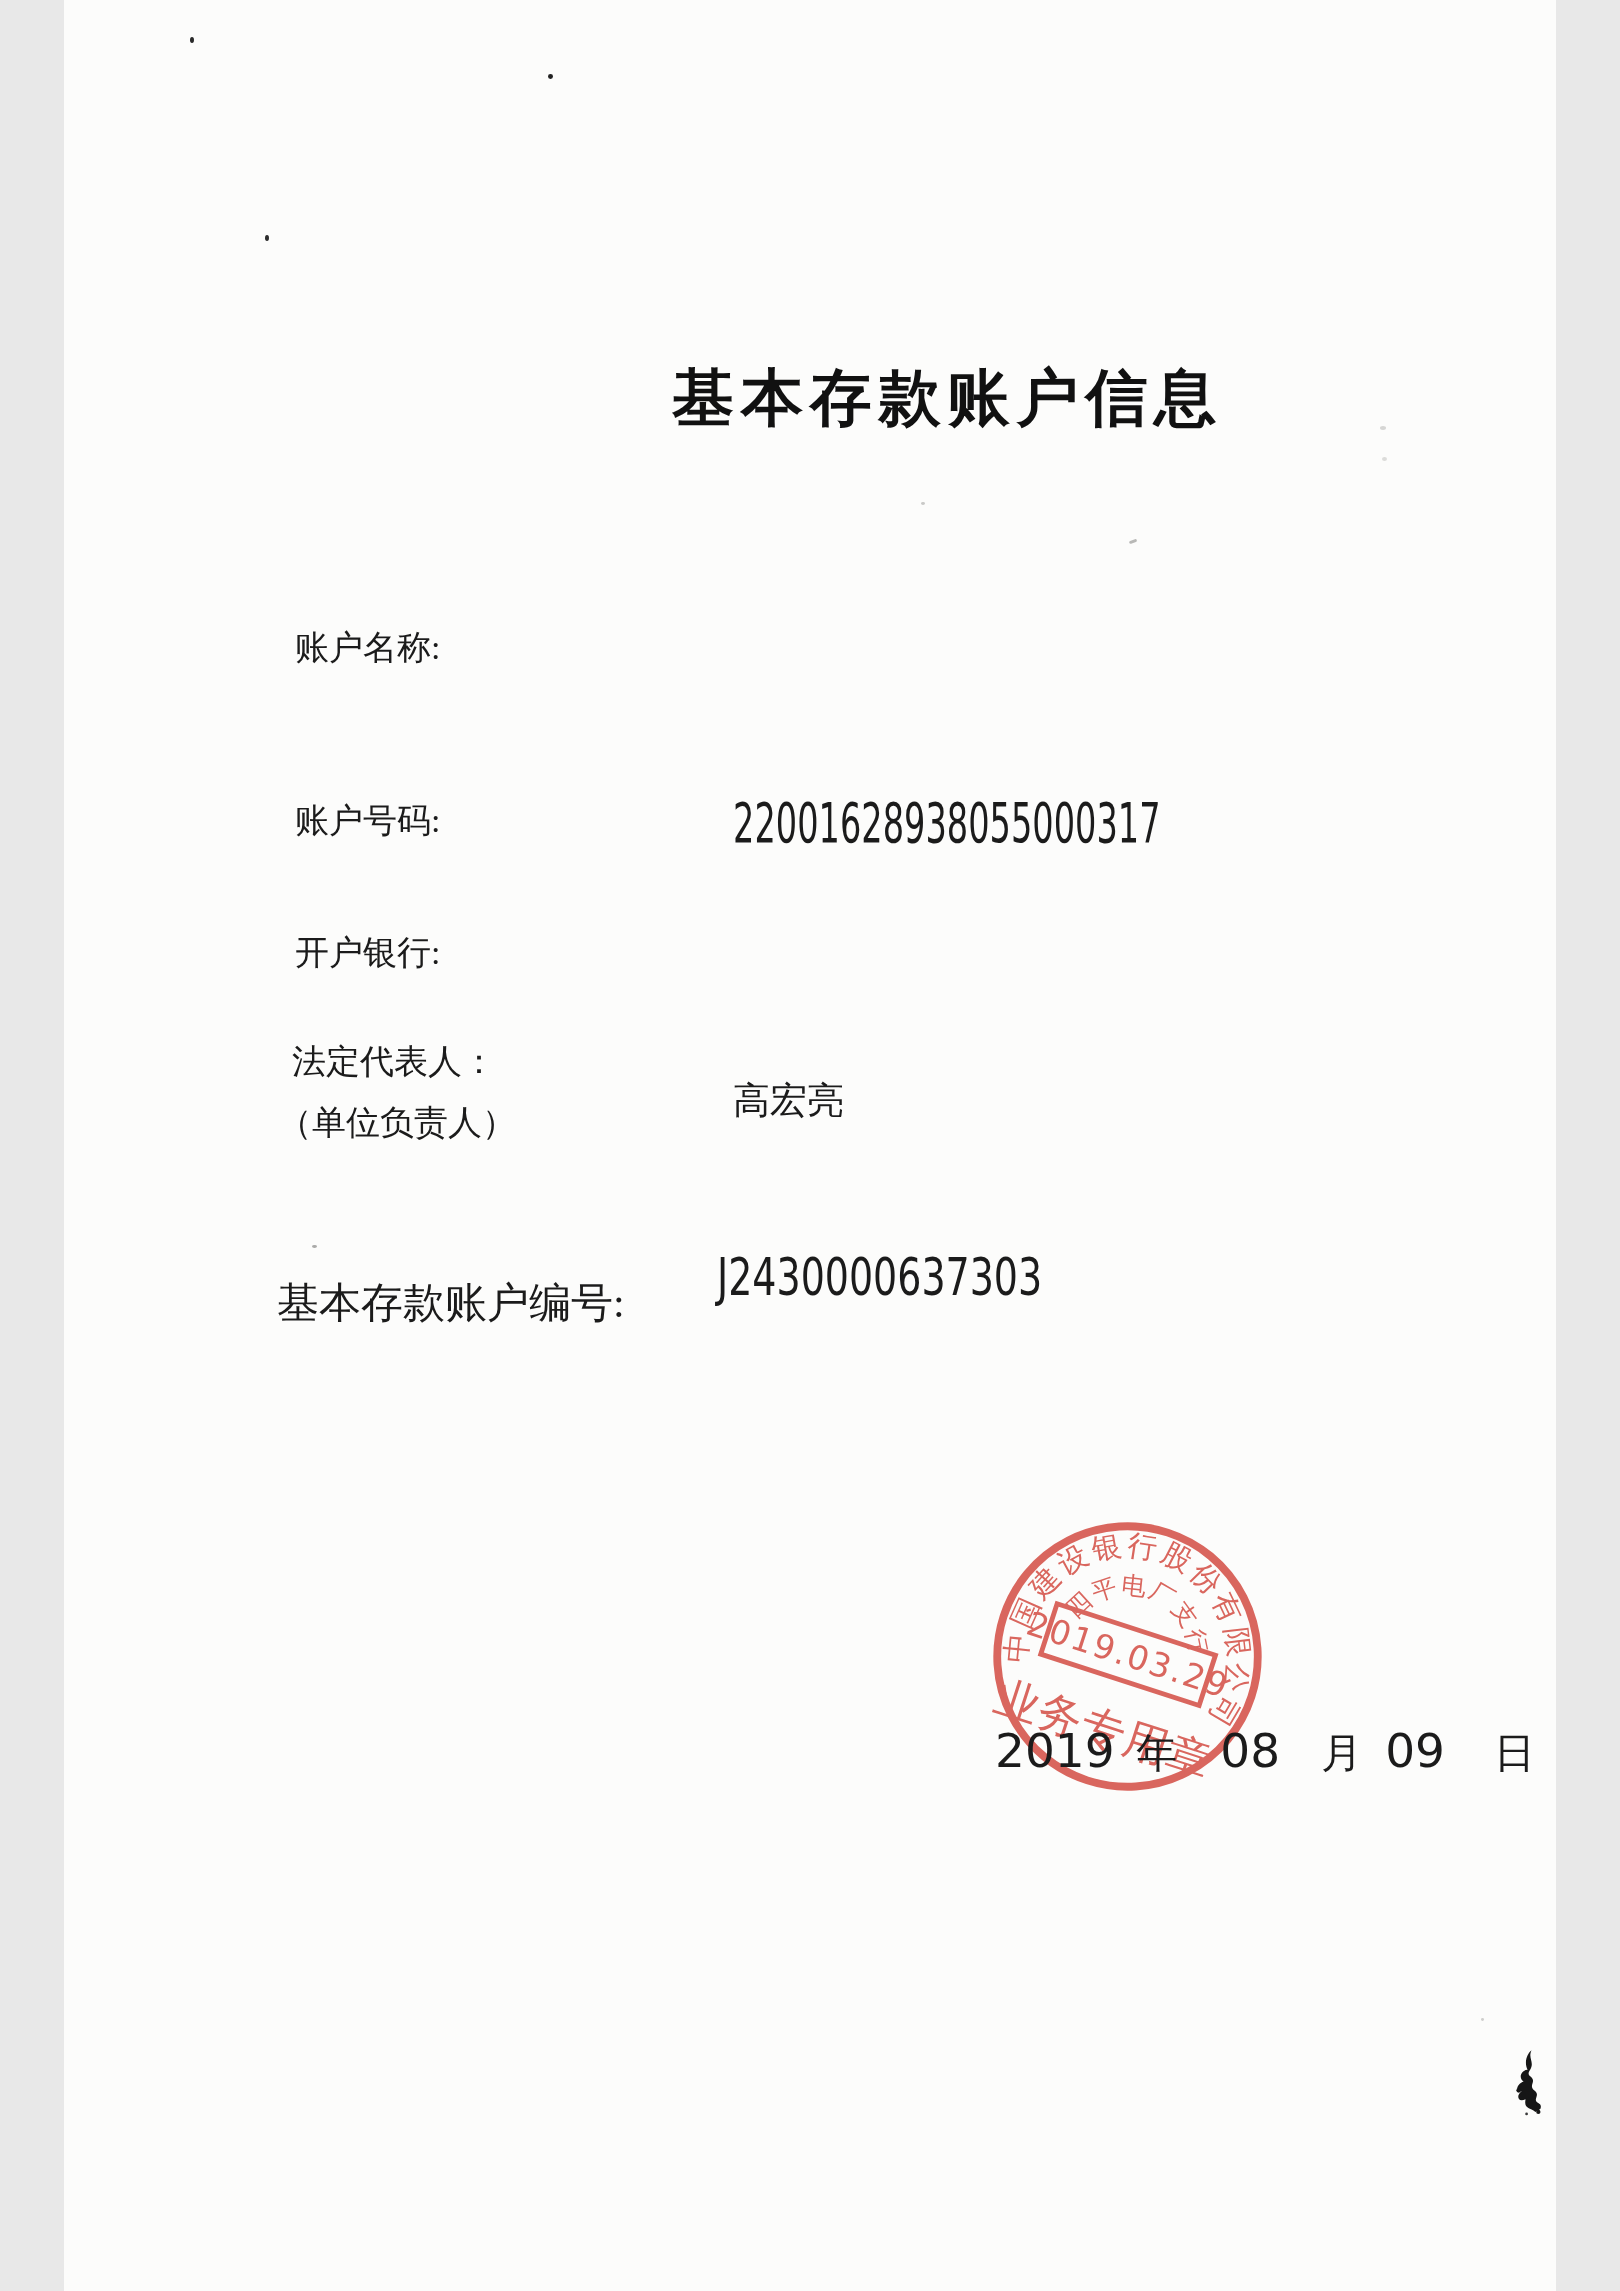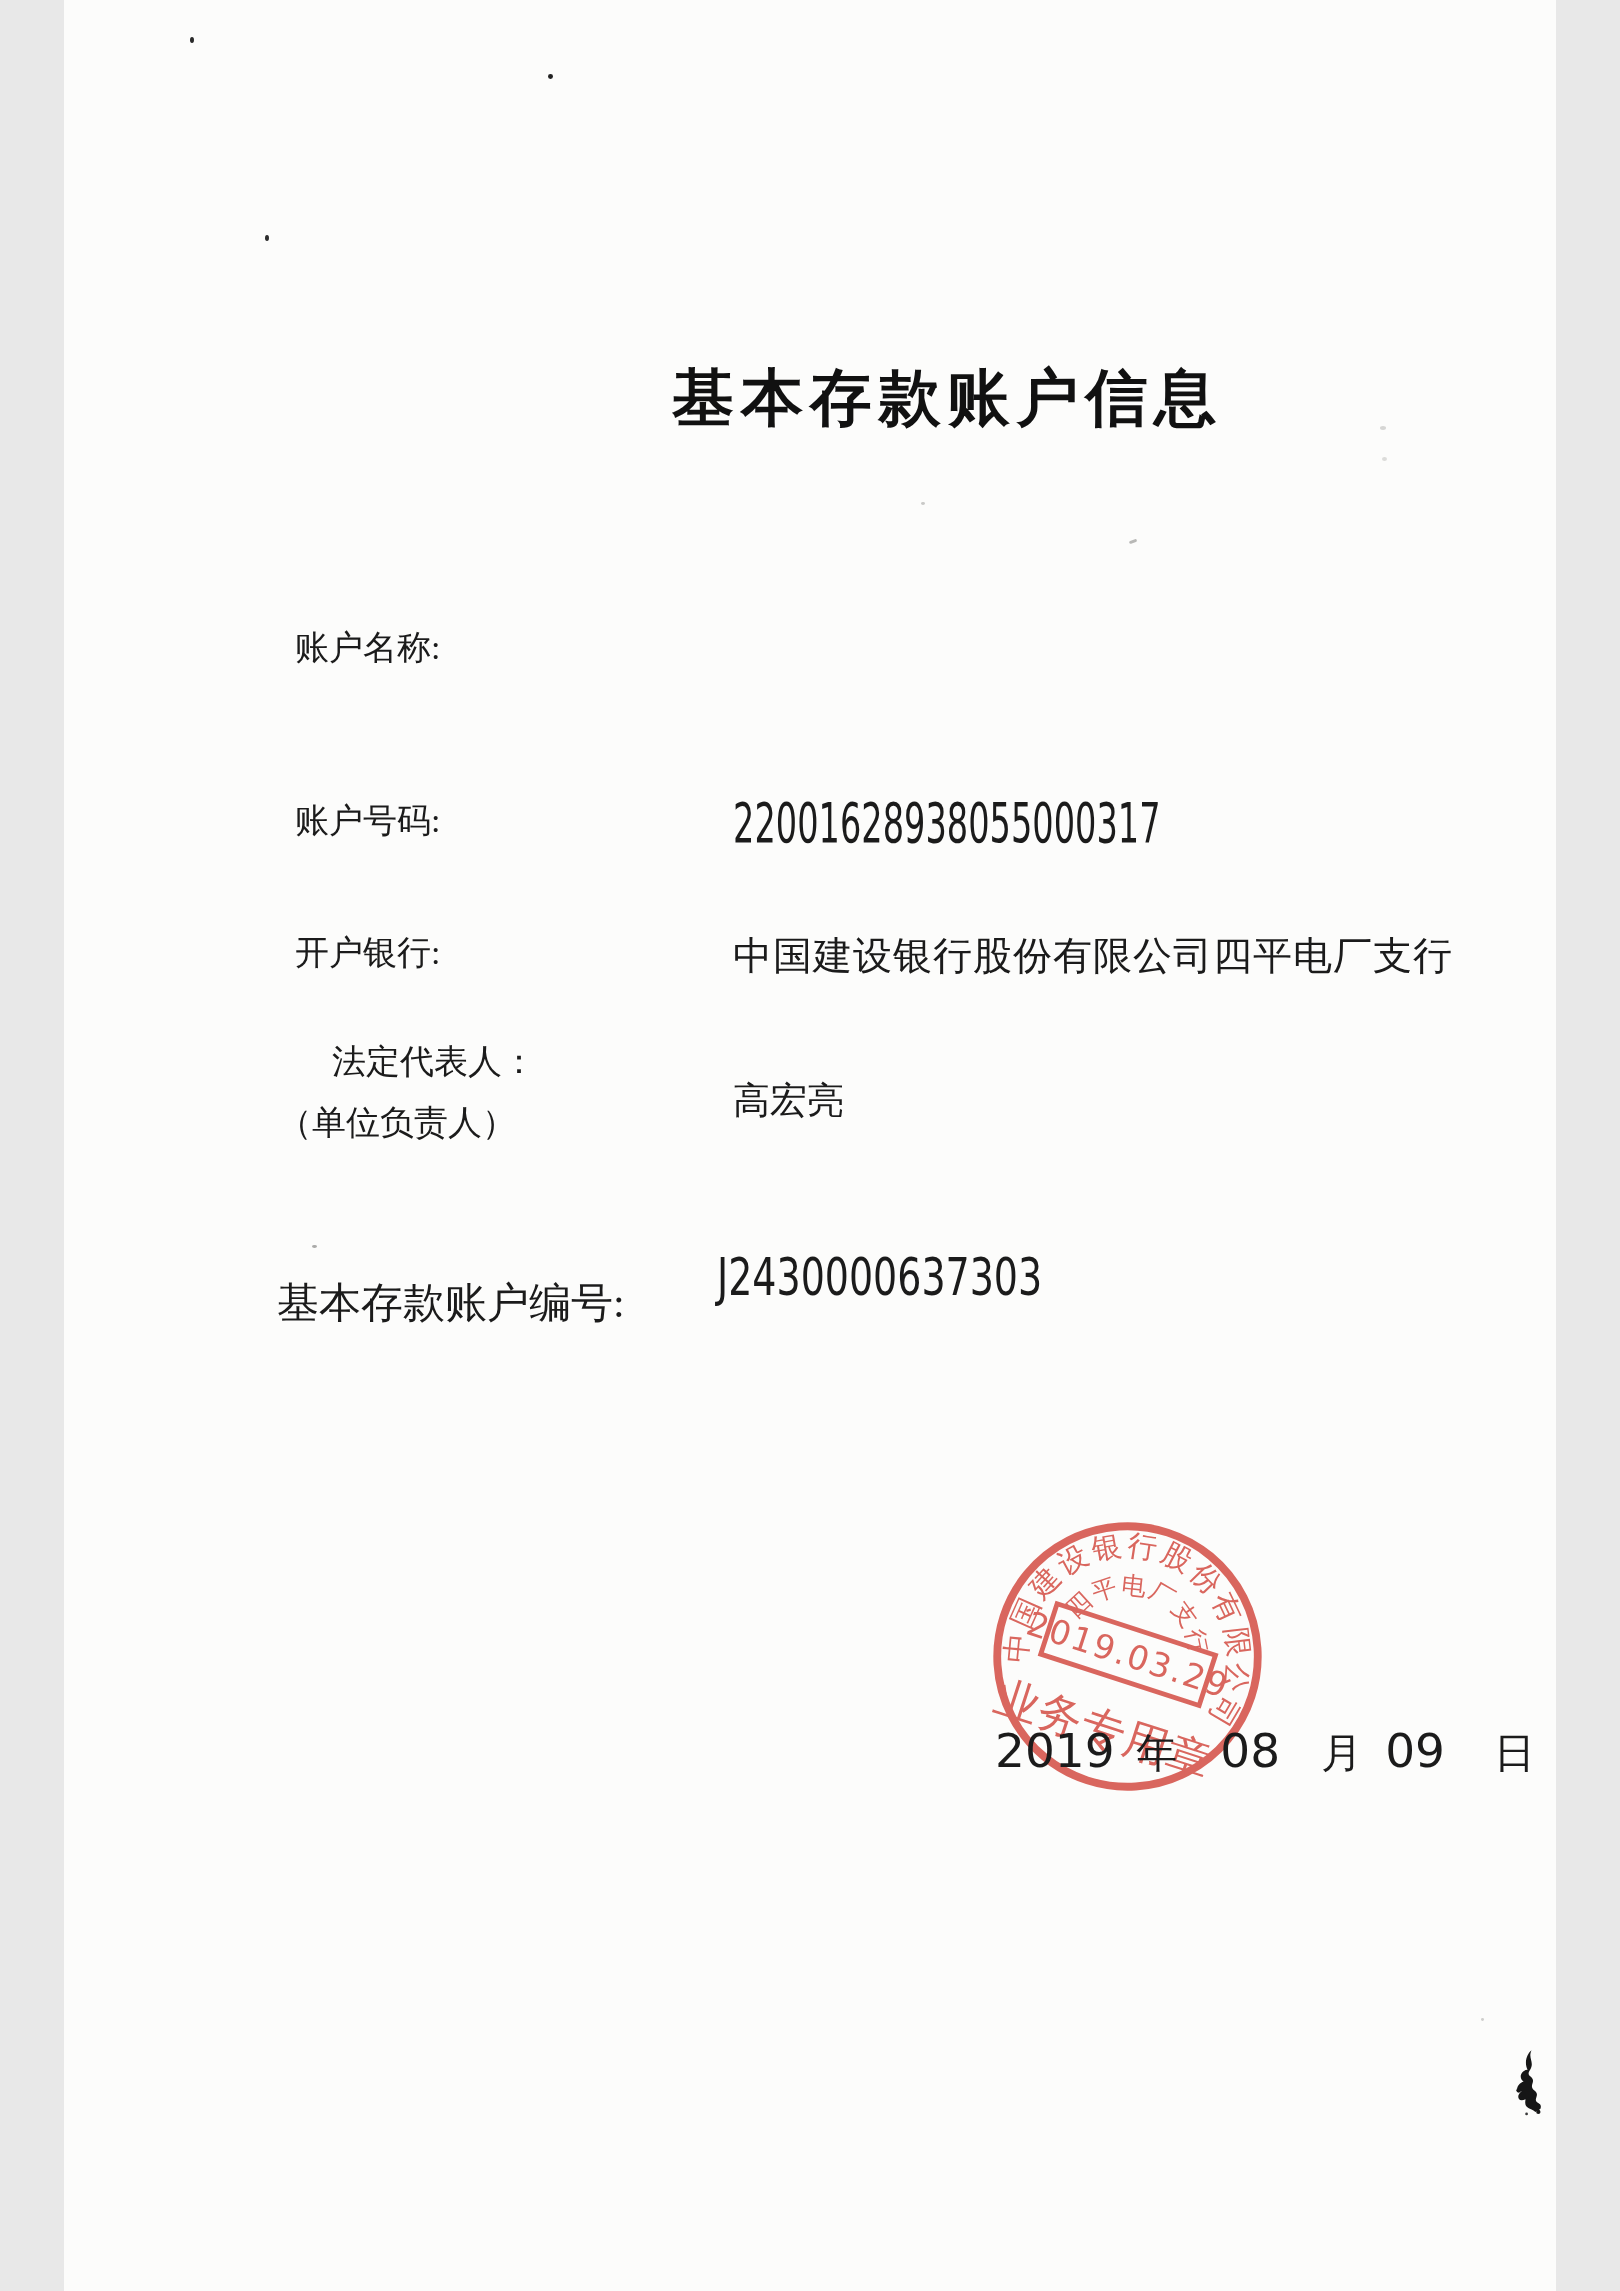--- a/index.html
+++ b/index.html
@@ -50,23 +50,22 @@
 
   <div class="abs doc-title" style="left:608px;top:367px;"></div>
   <div class="abs doc-title" style="left:608px;top:367px;">基本存款账户信息</div>
 
   <div class="abs field-label" style="left:231px;top:631px;">账户名称:</div>
 
   <div class="abs field-label" style="left:231px;top:804px;">账户号码:</div>
   <div class="abs num-value" style="left:669px;top:795px;font-size:56px;transform:scaleX(0.6);">22001628938055000317</div>
 
   <div class="abs field-label" style="left:231px;top:936px;">开户银行:</div>
-  <div class="abs field-value" style="left:669px;top:936px;font-size:39px;letter-spacing:1px;">中国建设银行股份有限公司四平电厂支行</div>
 
-  <div class="abs field-label" style="left:228px;top:1045px;margin-left:40px;">法定代表人：</div>
+  <div class="abs field-label" style="left:228px;top:1045px;">法定代表人：</div>
   <div class="abs field-label" style="left:214px;top:1106px;">（单位负责人）</div>
   <div class="abs field-value" style="left:669px;top:1082px;font-size:37px;">高宏亮</div>
 
   <div class="abs field-label" style="left:213px;top:1282px;font-size:42px;">基本存款账户编号:</div>
   <div class="abs num-value" style="left:653px;top:1251px;font-size:52px;transform:scaleX(0.73);">J2430000637303</div>
 
   <svg class="stamp-svg" width="333" height="333" viewBox="0 0 340 340">
     <defs>
       <path id="arcOuter" d="M 91.1 236.2 A 103 103 0 1 1 248.9 236.2"></path>
       <path id="arcInner" d="M 112 197.1 A 64 64 0 1 1 228 197.1"></path>

